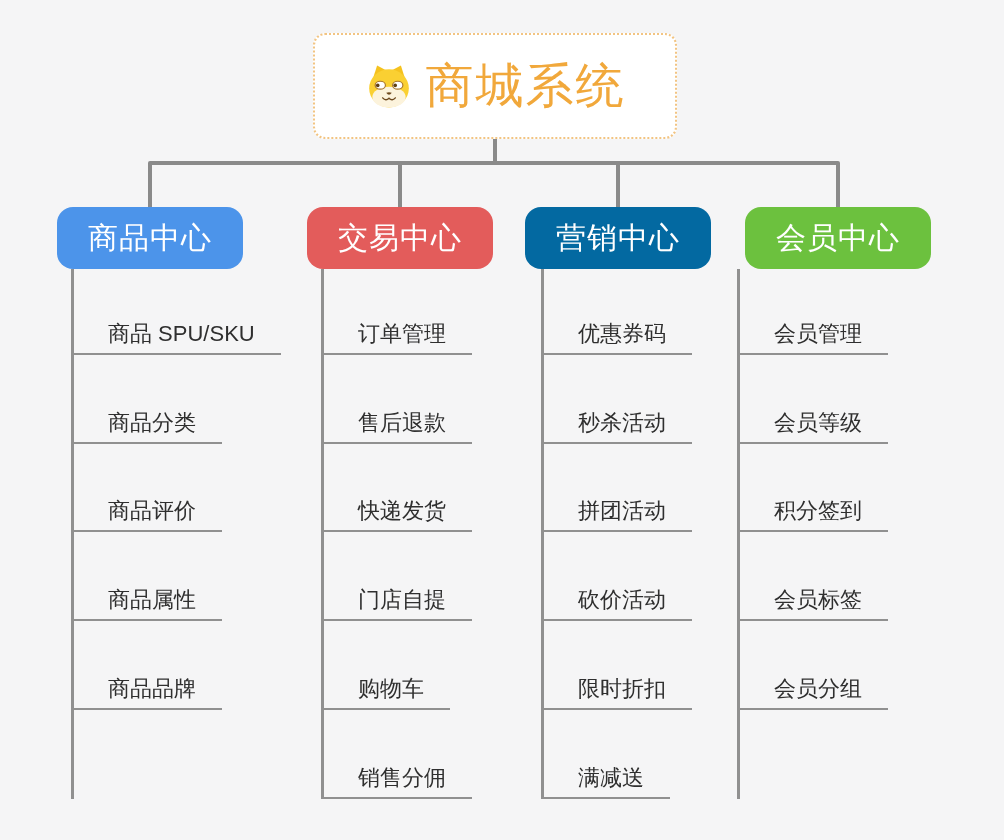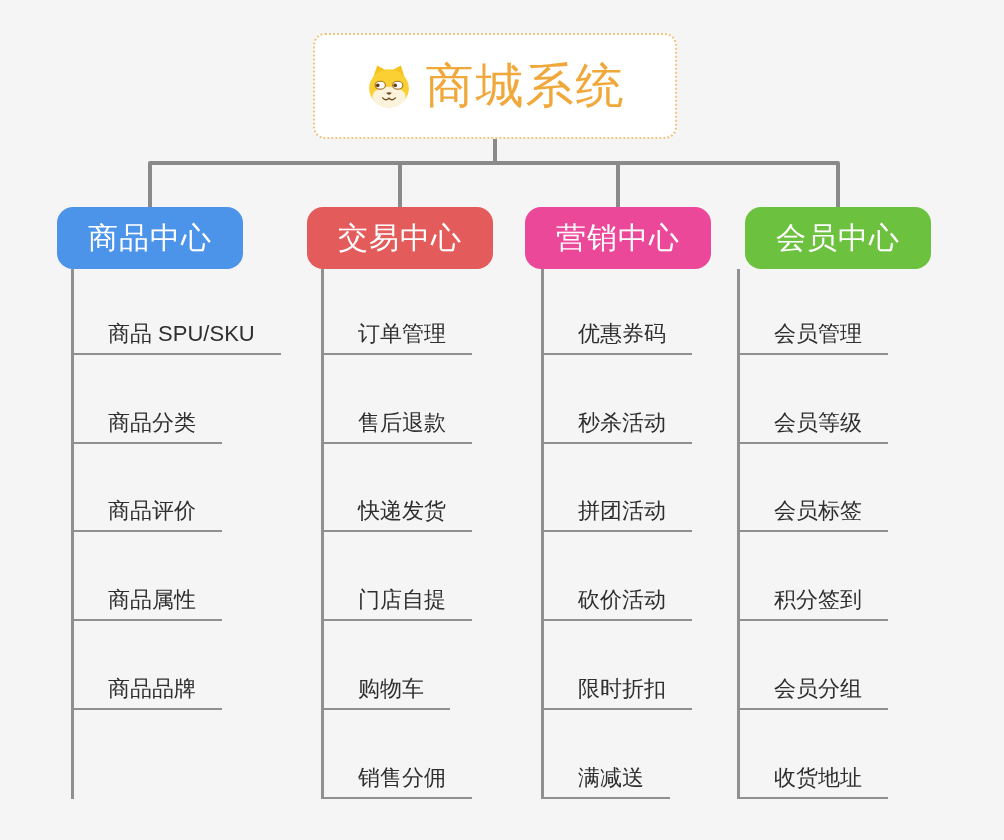--- a/index.html
+++ b/index.html
@@ -97,33 +97,32 @@
   <div class="branch-node branch-1" style="background-color: rgb(227, 92, 91);">交易中心</div>
   <div class="children col-1" style="border-left-color: rgb(144, 144, 144);">
     <div class="leaf" style="border-bottom-color: rgb(144, 144, 144);">订单管理</div>
     <div class="leaf" style="border-bottom-color: rgb(144, 144, 144);">售后退款</div>
     <div class="leaf" style="border-bottom-color: rgb(144, 144, 144);">快递发货</div>
     <div class="leaf" style="border-bottom-color: rgb(144, 144, 144);">门店自提</div>
     <div class="leaf" style="border-bottom-color: rgb(144, 144, 144);">购物车</div>
     <div class="leaf" style="border-bottom-color: rgb(144, 144, 144);">销售分佣</div>
   </div>
 
-  <div class="branch-node branch-2" style="background-color: #ec4899;">营销中心</div>
+  <div class="branch-node branch-2" style="background-color: #0369a1;">营销中心</div>
   <div class="children col-2" style="border-left-color: rgb(144, 144, 144);">
     <div class="leaf" style="border-bottom-color: rgb(144, 144, 144);">优惠券码</div>
     <div class="leaf" style="border-bottom-color: rgb(144, 144, 144);">秒杀活动</div>
     <div class="leaf" style="border-bottom-color: rgb(144, 144, 144);">拼团活动</div>
     <div class="leaf" style="border-bottom-color: rgb(144, 144, 144);">砍价活动</div>
     <div class="leaf" style="border-bottom-color: rgb(144, 144, 144);">限时折扣</div>
     <div class="leaf" style="border-bottom-color: rgb(144, 144, 144);">满减送</div>
   </div>
 
   <div class="branch-node branch-3" style="background-color: rgb(108, 193, 62);">会员中心</div>
   <div class="children col-3" style="border-left-color: rgb(144, 144, 144);">
     <div class="leaf" style="border-bottom-color: rgb(144, 144, 144);">会员管理</div>
     <div class="leaf" style="border-bottom-color: rgb(144, 144, 144);">会员等级</div>
+    <div class="leaf" style="border-bottom-color: rgb(144, 144, 144);">积分签到</div>
     <div class="leaf" style="border-bottom-color: rgb(144, 144, 144);">会员标签</div>
-    <div class="leaf" style="border-bottom-color: rgb(144, 144, 144);">积分签到</div>
     <div class="leaf" style="border-bottom-color: rgb(144, 144, 144);">会员分组</div>
-    <div class="leaf" style="border-bottom-color: rgb(144, 144, 144);">收货地址</div>
   </div>
 
 </div>
 
 </body></html>

